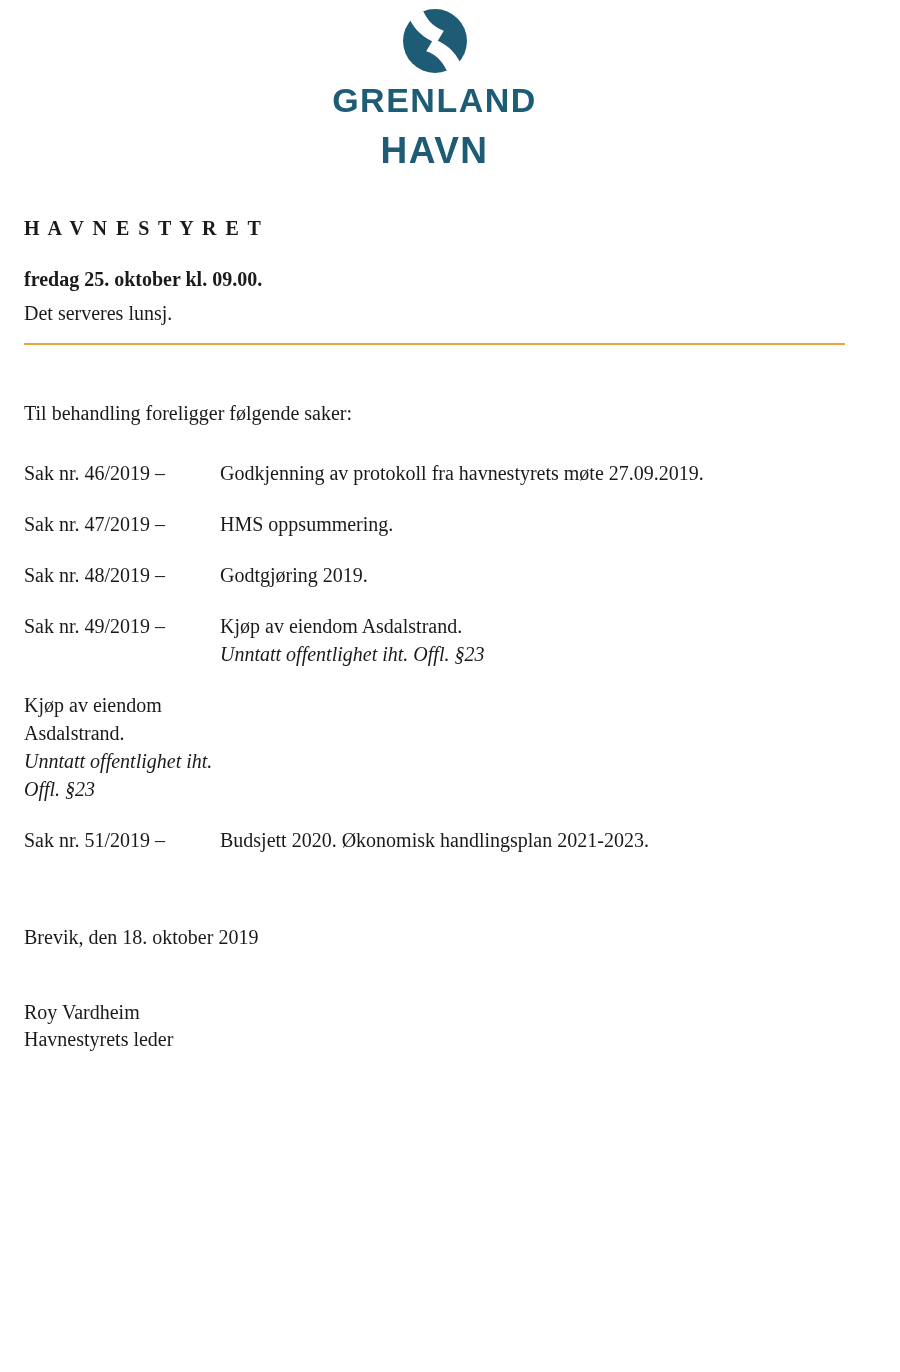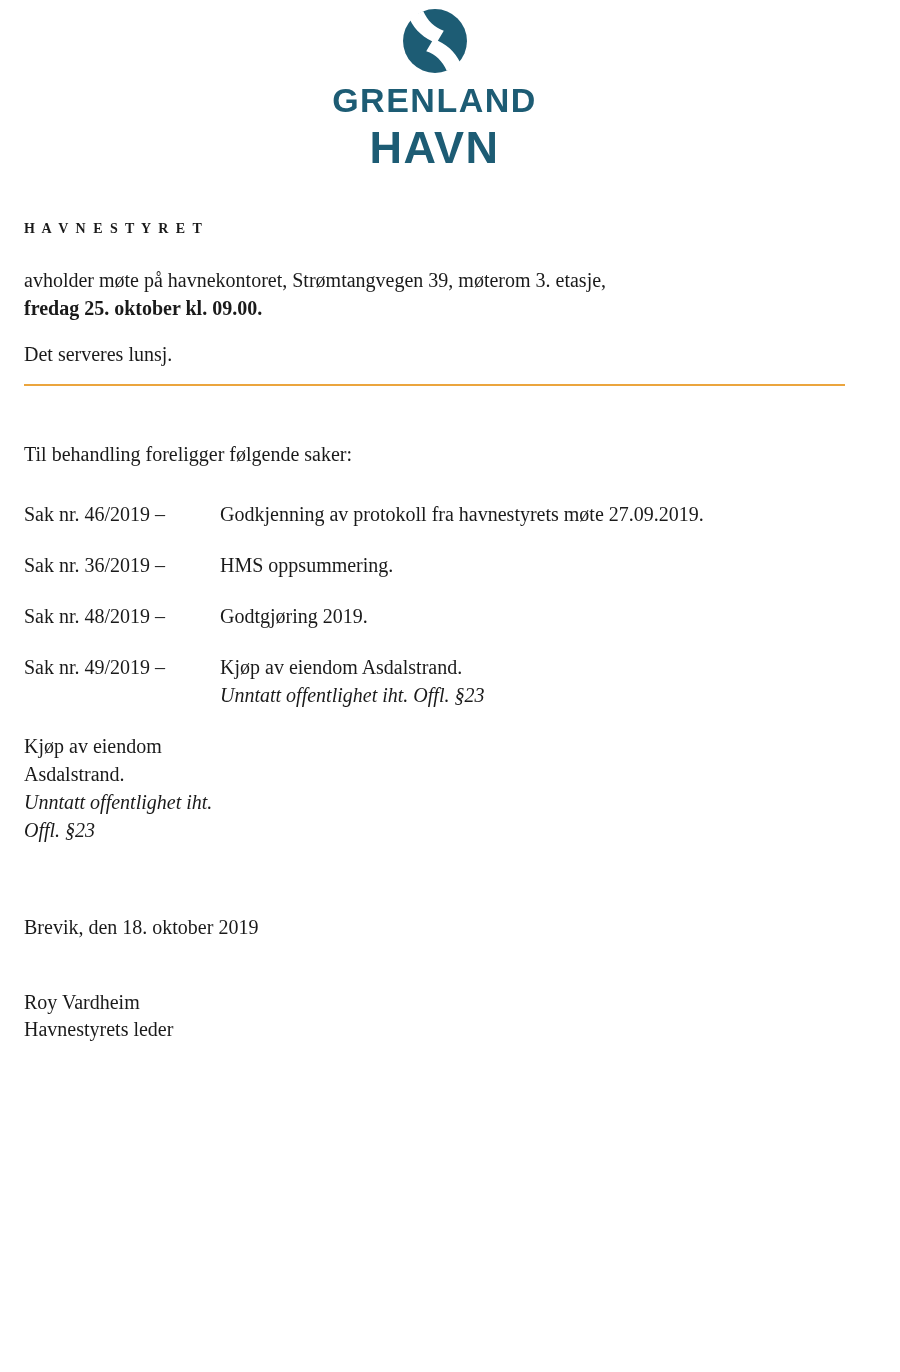--- a/index.html
+++ b/index.html
@@ -30,37 +30,37 @@
     height: 66px;
   }
   .brand {
     font-family: "Liberation Sans", sans-serif;
     font-weight: 700;
     color: #1d5c74;
     letter-spacing: 1.5px;
     line-height: 1.0;
   }
   .brand-line1 { font-size: 34px; margin-top: 4px; }
-  .brand-line2 { font-size: 45px; margin-top: 8px; }
+  .brand-line2 { font-size: 37px; margin-top: 15px; }
   
   .doc-title {
     margin-top: 48px;
     font-weight: 700;
-    font-size: 14px;
+    font-size: 20px;
     letter-spacing: 2px;
     line-height: 22px;
   }
   
   .intro {
     margin-top: 26px;
     line-height: 28px;
   }
   .intro .bold-line { font-weight: 700; }
   .lunch-line {
-    margin-top: 18px;
+    margin-top: 6px;
     line-height: 28px;
   }
   
   .divider {
     margin-top: 16px;
     height: 0;
     border: none;
     border-top: 2px solid #eba53e;
     width: 821px;
   }
@@ -105,38 +105,37 @@
         <path fill="#ffffff" d="M 43.5,61 C 39,51.5 33,45 23.5,42 L 30.5,30 C 42.5,34 51.5,42.5 56.5,53 C 53,56.2 48.5,59.1 43.5,61 Z"></path>
       </svg>
     </span>
     <div class="brand brand-line1">GRENLAND</div>
     <div class="brand brand-line2">HAVN</div>
   </div>
 
   <div class="doc-title">H A V N E S T Y R E T</div>
 
   <div class="intro">
-    <div>avholder møte på havnekontoret, Strømtangvegen 39, møterom 3. etasje,</div>
     <div class="bold-line">fredag 25. oktober kl. 09.00.</div>
   </div>
   <div class="lunch-line">Det serveres lunsj.</div>
 
   <hr class="divider">
 
   <div class="agenda-heading">Til behandling foreligger følgende saker:</div>
 
   <div class="agenda-list">
 
     <div class="sak-row">
       <span>Sak nr. 46/2019 –</span>
       <span>Godkjenning av protokoll fra havnestyrets møte 27.09.2019.</span>
     </div>
 
     <div class="sak-row">
-      <span>Sak nr. 36/2019 –</span>
+      <span>Sak nr. 47/2019 –</span>
       <span>HMS oppsummering.</span>
     </div>
 
     <div class="sak-row">
       <span>Sak nr. 48/2019 –</span>
       <span>Godtgjøring 2019.</span>
     </div>
 
     <div class="sak-row">
       <span>Sak nr. 49/2019 –</span>
@@ -146,20 +145,24 @@
       </span>
     </div>
 
     <div class="sak-row">
       <span>
         <div>Kjøp av eiendom Asdalstrand.</div>
         <div class="sak-note">Unntatt offentlighet iht. Offl. §23</div>
       </span>
     </div>
 
+    <div class="sak-row">
+      <span>Sak nr. 51/2019 –</span>
+      <span>Budsjett 2020. Økonomisk handlingsplan 2021-2023.</span>
+    </div>
 
   </div>
 
   <div class="dateline">Brevik, den 18. oktober 2019</div>
 
   <div class="signature">
     <div class="signer-name">Roy Vardheim</div>
     <div>Havnestyrets leder</div>
   </div>
 

